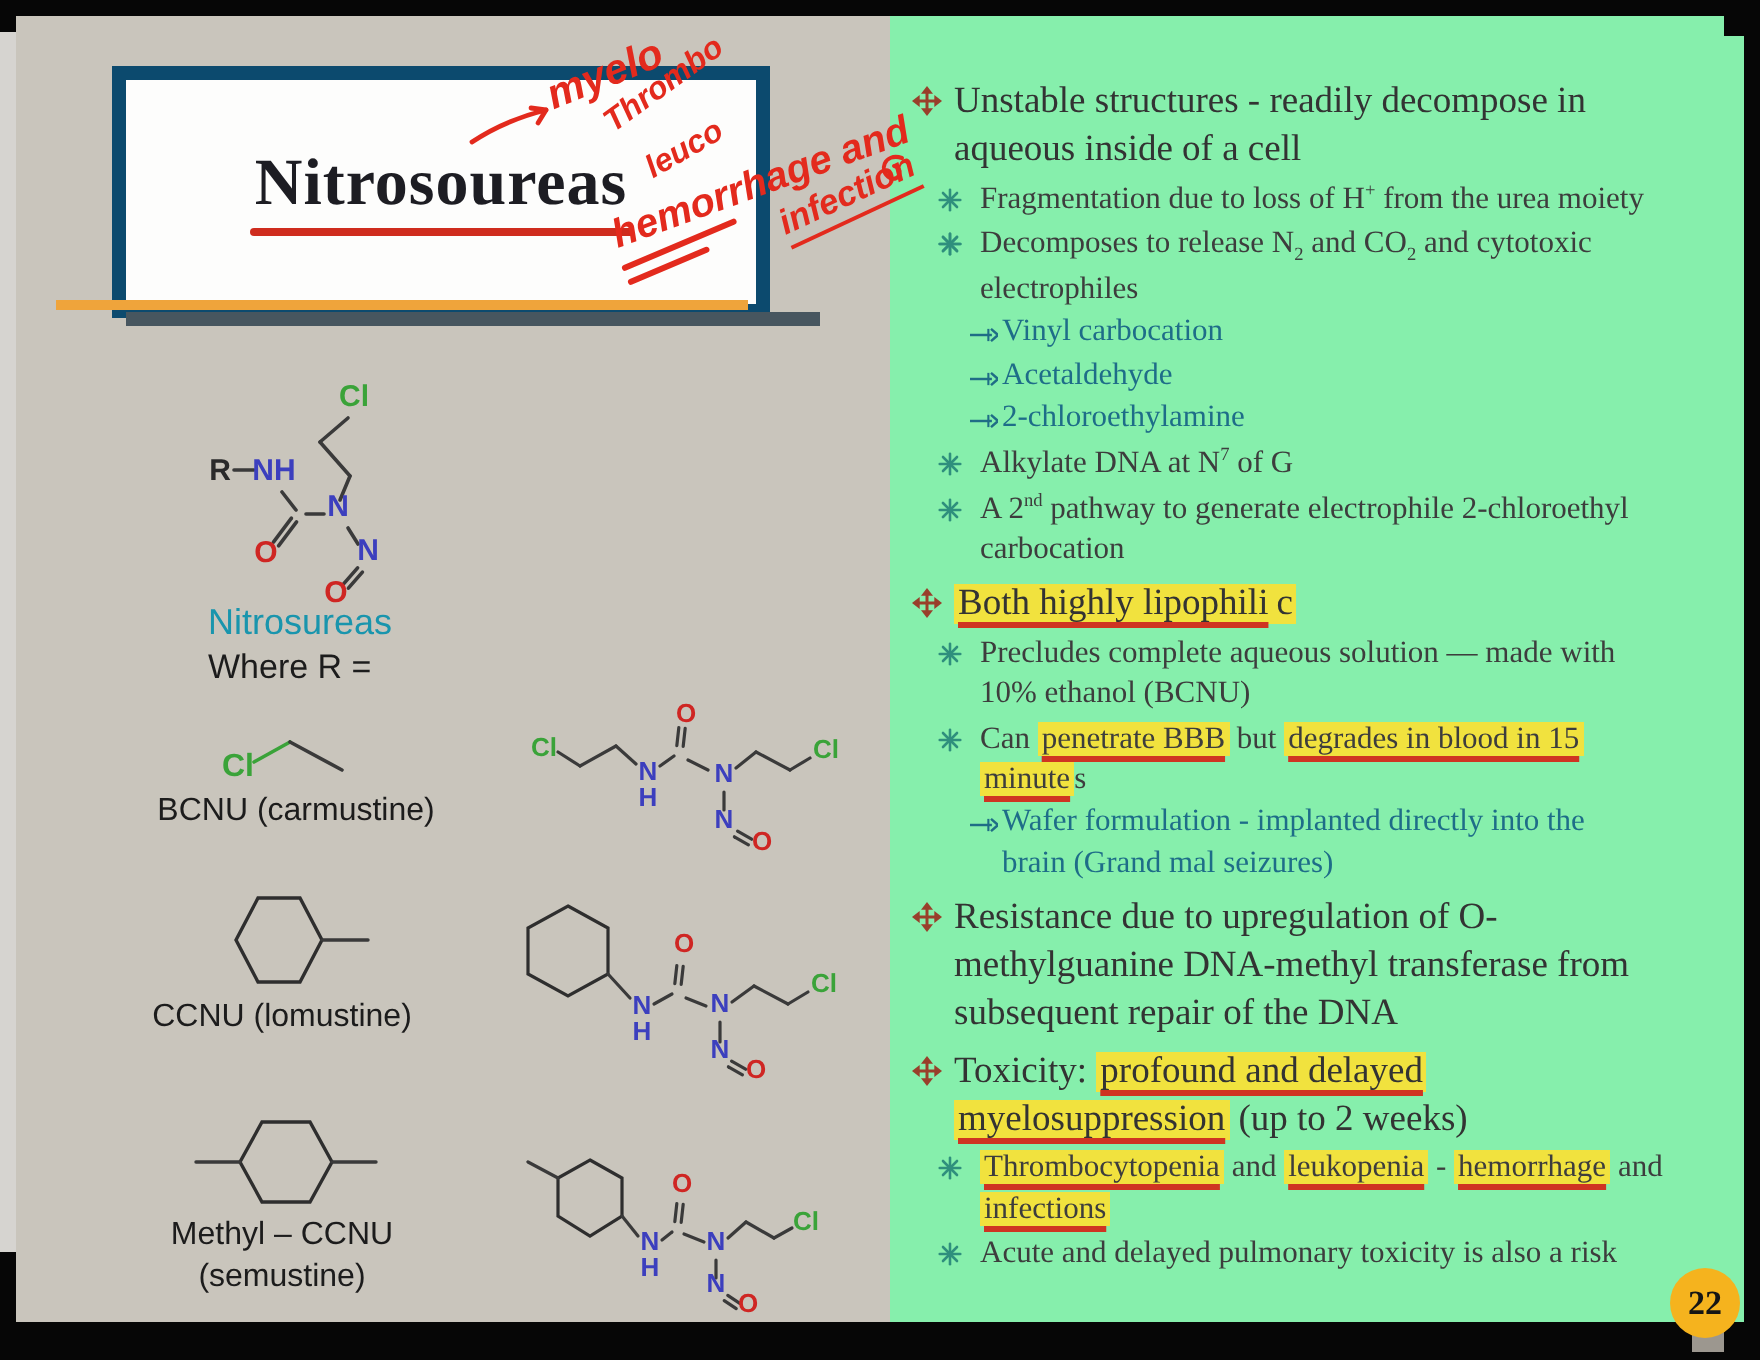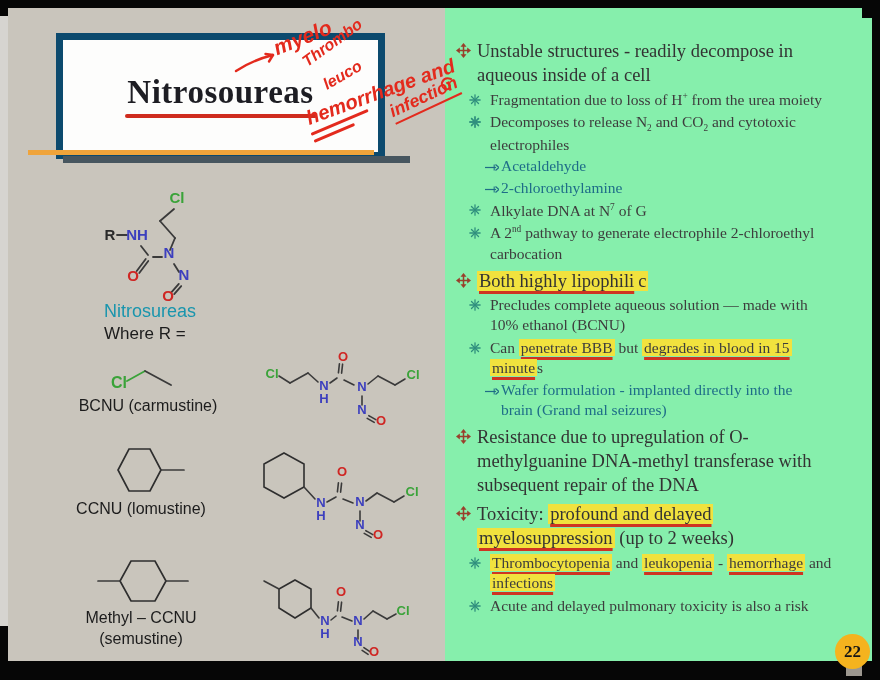--- a/index.html
+++ b/index.html
@@ -221,20 +221,25 @@
           <div class="item l2"><svg viewBox="0 0 14 14" class="mk">
               <line x1="7" y1="1" x2="7" y2="13" stroke="#2f8f7d" stroke-width="1.5" stroke-linecap="round"></line>
               <line x1="1" y1="7" x2="13" y2="7" stroke="#2f8f7d" stroke-width="1.5" stroke-linecap="round"></line>
               <line x1="2.9" y1="2.9" x2="11.1" y2="11.1" stroke="#2f8f7d" stroke-width="1.5" stroke-linecap="round"></line>
               <line x1="11.1" y1="2.9" x2="2.9" y2="11.1" stroke="#2f8f7d" stroke-width="1.5" stroke-linecap="round"></line>
             </svg><span class="txt"><span>Decomposes to release N</span><span class="sub">2</span><span> and CO</span><span class="sub">2</span><span> and cytotoxic</span><br><span>electrophiles</span></span></div>
           <div class="item l3"><svg viewBox="0 0 16 10" class="mk">
               <line x1="0" y1="5" x2="12.5" y2="5" stroke="#1f6d86" stroke-width="1.4"></line>
               <path d="M12,1.5L16,5L12,8.5" fill="none" stroke="#1f6d86" stroke-width="1.4"></path>
               <line x1="10.5" y1="1.5" x2="10.5" y2="8.5" stroke="#1f6d86" stroke-width="1.2"></line>
+            </svg><span class="txt"><span>Vinyl carbocation</span></span></div>
+          <div class="item l3"><svg viewBox="0 0 16 10" class="mk">
+              <line x1="0" y1="5" x2="12.5" y2="5" stroke="#1f6d86" stroke-width="1.4"></line>
+              <path d="M12,1.5L16,5L12,8.5" fill="none" stroke="#1f6d86" stroke-width="1.4"></path>
+              <line x1="10.5" y1="1.5" x2="10.5" y2="8.5" stroke="#1f6d86" stroke-width="1.2"></line>
             </svg><span class="txt"><span>Acetaldehyde</span></span></div>
           <div class="item l3"><svg viewBox="0 0 16 10" class="mk">
               <line x1="0" y1="5" x2="12.5" y2="5" stroke="#1f6d86" stroke-width="1.4"></line>
               <path d="M12,1.5L16,5L12,8.5" fill="none" stroke="#1f6d86" stroke-width="1.4"></path>
               <line x1="10.5" y1="1.5" x2="10.5" y2="8.5" stroke="#1f6d86" stroke-width="1.2"></line>
             </svg><span class="txt"><span>2-chloroethylamine</span></span></div>
           <div class="item l2"><svg viewBox="0 0 14 14" class="mk">
               <line x1="7" y1="1" x2="7" y2="13" stroke="#2f8f7d" stroke-width="1.5" stroke-linecap="round"></line>
               <line x1="1" y1="7" x2="13" y2="7" stroke="#2f8f7d" stroke-width="1.5" stroke-linecap="round"></line>
               <line x1="2.9" y1="2.9" x2="11.1" y2="11.1" stroke="#2f8f7d" stroke-width="1.5" stroke-linecap="round"></line>
@@ -271,21 +276,21 @@
               <path d="M12,1.5L16,5L12,8.5" fill="none" stroke="#1f6d86" stroke-width="1.4"></path>
               <line x1="10.5" y1="1.5" x2="10.5" y2="8.5" stroke="#1f6d86" stroke-width="1.2"></line>
             </svg><span class="txt"><span>Wafer formulation - implanted directly into the</span><br><span>brain (Grand mal seizures)</span></span></div>
           <div class="item l1"><svg viewBox="0 0 18 18" class="mk">
               <path d="M9,0L12.6,4.6H5.4Z" fill="#993f2b"></path>
               <path d="M9,18L12.6,13.4H5.4Z" fill="#993f2b"></path>
               <path d="M0,9L4.6,5.4V12.6Z" fill="#993f2b"></path>
               <path d="M18,9L13.4,5.4V12.6Z" fill="#993f2b"></path>
               <rect x="8.1" y="3.5" width="1.8" height="11" fill="#993f2b"></rect>
               <rect x="3.5" y="8.1" width="11" height="1.8" fill="#993f2b"></rect>
-            </svg><span class="txt"><span>Resistance due to upregulation of O-</span><br><span>methylguanine DNA-methyl transferase with</span><br><span>subsequent repair of the DNA</span></span></div>
+            </svg><span class="txt"><span>Resistance due to upregulation of O-</span><br><span>methylguanine DNA-methyl transferase from</span><br><span>subsequent repair of the DNA</span></span></div>
           <div class="item l1"><svg viewBox="0 0 18 18" class="mk">
               <path d="M9,0L12.6,4.6H5.4Z" fill="#993f2b"></path>
               <path d="M9,18L12.6,13.4H5.4Z" fill="#993f2b"></path>
               <path d="M0,9L4.6,5.4V12.6Z" fill="#993f2b"></path>
               <path d="M18,9L13.4,5.4V12.6Z" fill="#993f2b"></path>
               <rect x="8.1" y="3.5" width="1.8" height="11" fill="#993f2b"></rect>
               <rect x="3.5" y="8.1" width="11" height="1.8" fill="#993f2b"></rect>
             </svg><span class="txt"><span>Toxicity: </span><span class="hl ul">profound and delayed</span><br><span class="hl ul">myelosuppression</span><span> (up to 2 weeks)</span></span></div>
           <div class="item l2"><svg viewBox="0 0 14 14" class="mk">
               <line x1="7" y1="1" x2="7" y2="13" stroke="#2f8f7d" stroke-width="1.5" stroke-linecap="round"></line>

